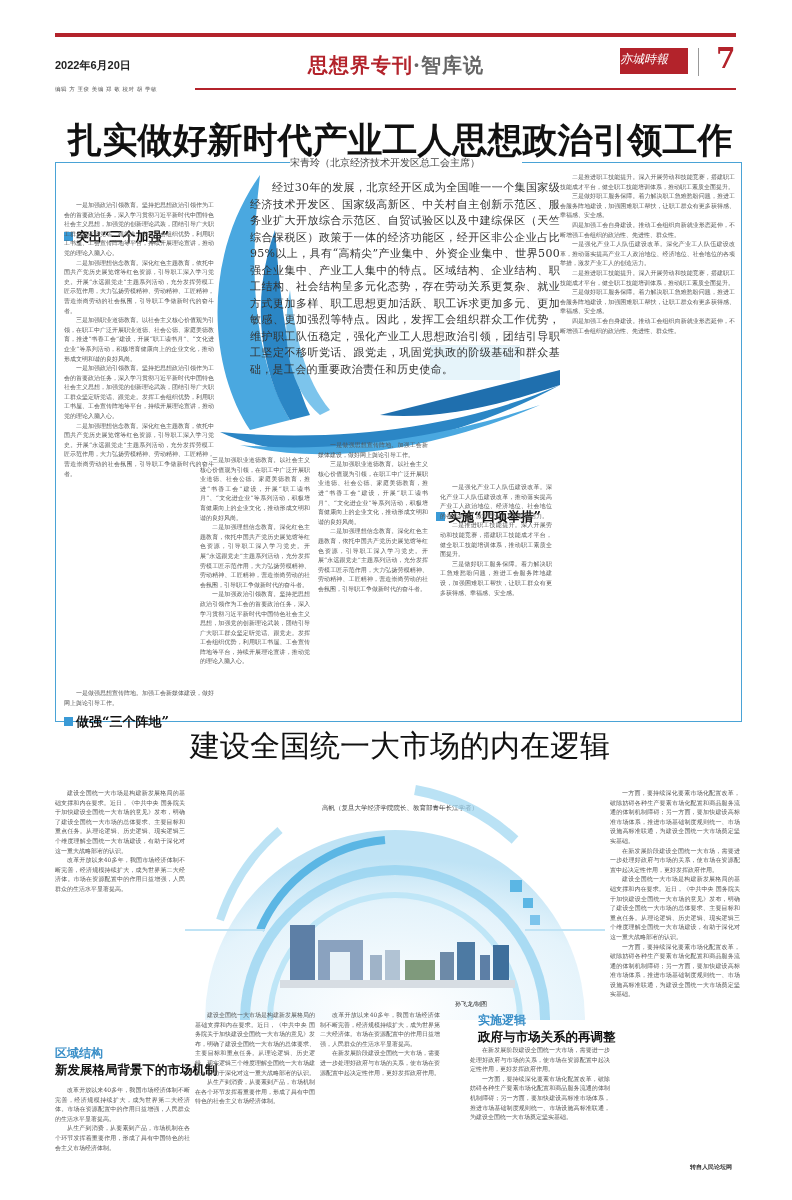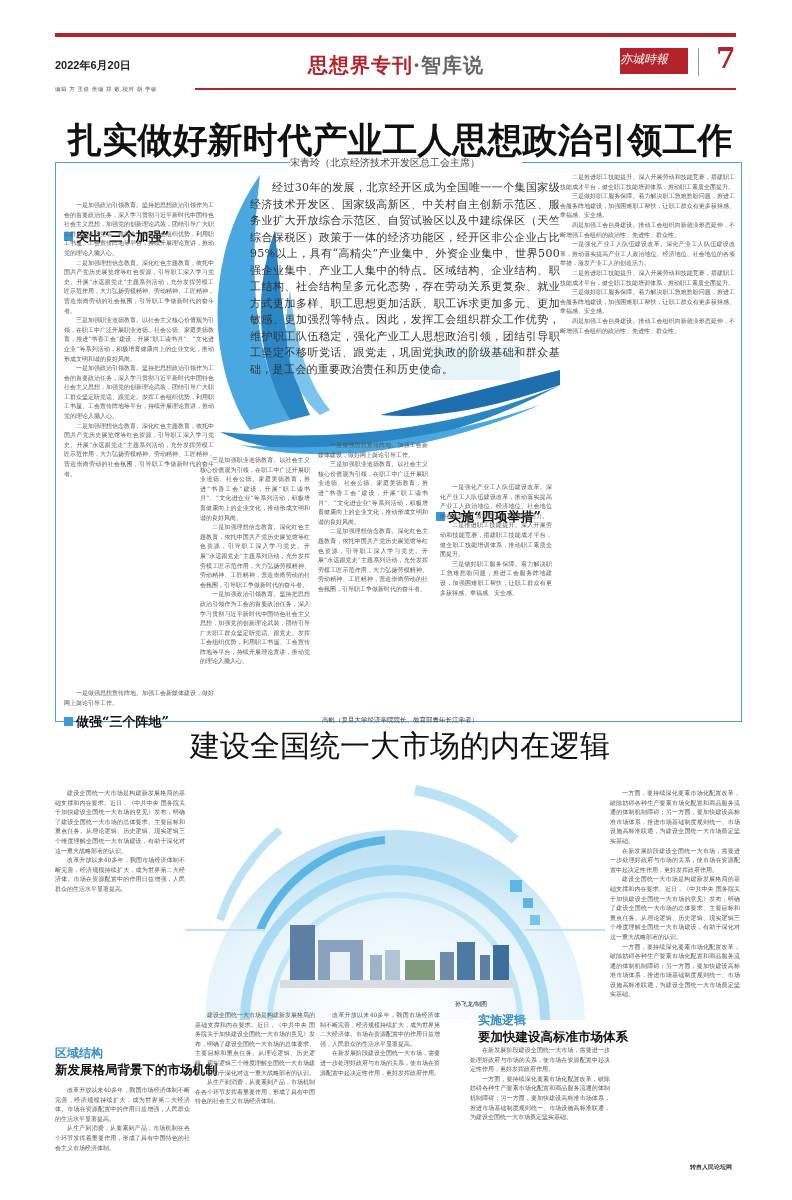--- a/index.html
+++ b/index.html
@@ -18,21 +18,21 @@
   .frame1{left:55px;top:162px;width:687px;height:560px;border:1.5px solid #4aa3d6;border-top:1.5px solid #4aa3d6;box-sizing:border-box;}
   .frame1-gap{left:290px;top:160px;width:232px;height:5px;background:#fff;}
   .subhead{font-size:13px;font-weight:bold;color:#111;margin-top:48px;}
   .subhead .sq{display:inline-block;width:9px;height:9px;background:#3a9ad6;margin-right:3px;vertical-align:0px;}
   .col{font-size:6px;line-height:9.6px;color:#555;text-align:justify;overflow:hidden;}
   .col p{margin:0;text-indent:2em;}
   .intro{left:250px;top:180px;width:310px;font-size:11px;line-height:16.5px;color:#333;overflow:hidden;}
   .intro p{margin:0;text-indent:2em;text-align:justify;letter-spacing:0.3px;}
   .sail-caption{left:512px;top:418px;font-size:6px;color:#fff;}
   .headline2{left:55px;top:726px;width:690px;text-align:center;font-size:30px;font-weight:normal;color:#111;font-family:"DejaVu Serif",serif;}
-  .byline2{left:270px;top:716px;width:260px;text-align:center;font-size:6.5px;color:#444;}
+  .byline2{left:270px;top:804px;width:260px;text-align:center;font-size:6.5px;color:#444;}
   .blue-sub-kicker{font-size:12px;font-weight:bold;color:#3a8fc8;}
   .blue-sub-title{font-size:12.5px;font-weight:bold;color:#111;}
   .img2-caption{left:455px;top:1000px;font-size:6px;color:#222;}
   .source{left:690px;top:1163px;font-size:6px;color:#333;font-weight:bold;}
 </style>
 </head>
 <body>
 
 <div class="abs redline" style="left:55px;top:33px;width:681px;height:4px;"></div>
 <div class="abs masthead-date">2022年6月20日</div>
@@ -162,21 +162,21 @@
 <div class="abs col" style="left:195px;top:1010px;width:120px;height:170px;">
   <p>建设全国统一大市场是构建新发展格局的基础支撑和内在要求。近日，《中共中央 国务院关于加快建设全国统一大市场的意见》发布，明确了建设全国统一大市场的总体要求、主要目标和重点任务。从理论逻辑、历史逻辑、现实逻辑三个维度理解全国统一大市场建设，有助于深化对这一重大战略部署的认识。</p>
   <p>从生产到消费，从要素到产品，市场机制在各个环节发挥着重要作用，形成了具有中国特色的社会主义市场经济体制。</p>
 </div>
 <div class="abs col" style="left:320px;top:1010px;width:120px;height:170px;">
   <p>改革开放以来40多年，我国市场经济体制不断完善，经济规模持续扩大，成为世界第二大经济体。市场在资源配置中的作用日益增强，人民群众的生活水平显著提高。</p>
   <p>在新发展阶段建设全国统一大市场，需要进一步处理好政府与市场的关系，使市场在资源配置中起决定性作用，更好发挥政府作用。</p>
 </div>
 <div class="abs" style="left:470px;top:1012px;margin-left:8px;">
   <div class="blue-sub-kicker">实施逻辑</div>
-  <div class="blue-sub-title">要加快建设高标准市场体系</div>
+  <div class="blue-sub-title">政府与市场关系的再调整</div>
 </div>
 <div class="abs col" style="left:470px;top:1045px;width:140px;height:130px;">
   <p>在新发展阶段建设全国统一大市场，需要进一步处理好政府与市场的关系，使市场在资源配置中起决定性作用，更好发挥政府作用。</p>
   <p>一方面，要持续深化要素市场化配置改革，破除妨碍各种生产要素市场化配置和商品服务流通的体制机制障碍；另一方面，要加快建设高标准市场体系，推进市场基础制度规则统一、市场设施高标准联通，为建设全国统一大市场奠定坚实基础。</p>
 </div>
 <div class="abs col" style="left:610px;top:788px;width:130px;height:370px;">
   <p>一方面，要持续深化要素市场化配置改革，破除妨碍各种生产要素市场化配置和商品服务流通的体制机制障碍；另一方面，要加快建设高标准市场体系，推进市场基础制度规则统一、市场设施高标准联通，为建设全国统一大市场奠定坚实基础。</p>
   <p>在新发展阶段建设全国统一大市场，需要进一步处理好政府与市场的关系，使市场在资源配置中起决定性作用，更好发挥政府作用。</p>
   <p>建设全国统一大市场是构建新发展格局的基础支撑和内在要求。近日，《中共中央 国务院关于加快建设全国统一大市场的意见》发布，明确了建设全国统一大市场的总体要求、主要目标和重点任务。从理论逻辑、历史逻辑、现实逻辑三个维度理解全国统一大市场建设，有助于深化对这一重大战略部署的认识。</p>
   <p>一方面，要持续深化要素市场化配置改革，破除妨碍各种生产要素市场化配置和商品服务流通的体制机制障碍；另一方面，要加快建设高标准市场体系，推进市场基础制度规则统一、市场设施高标准联通，为建设全国统一大市场奠定坚实基础。</p>

